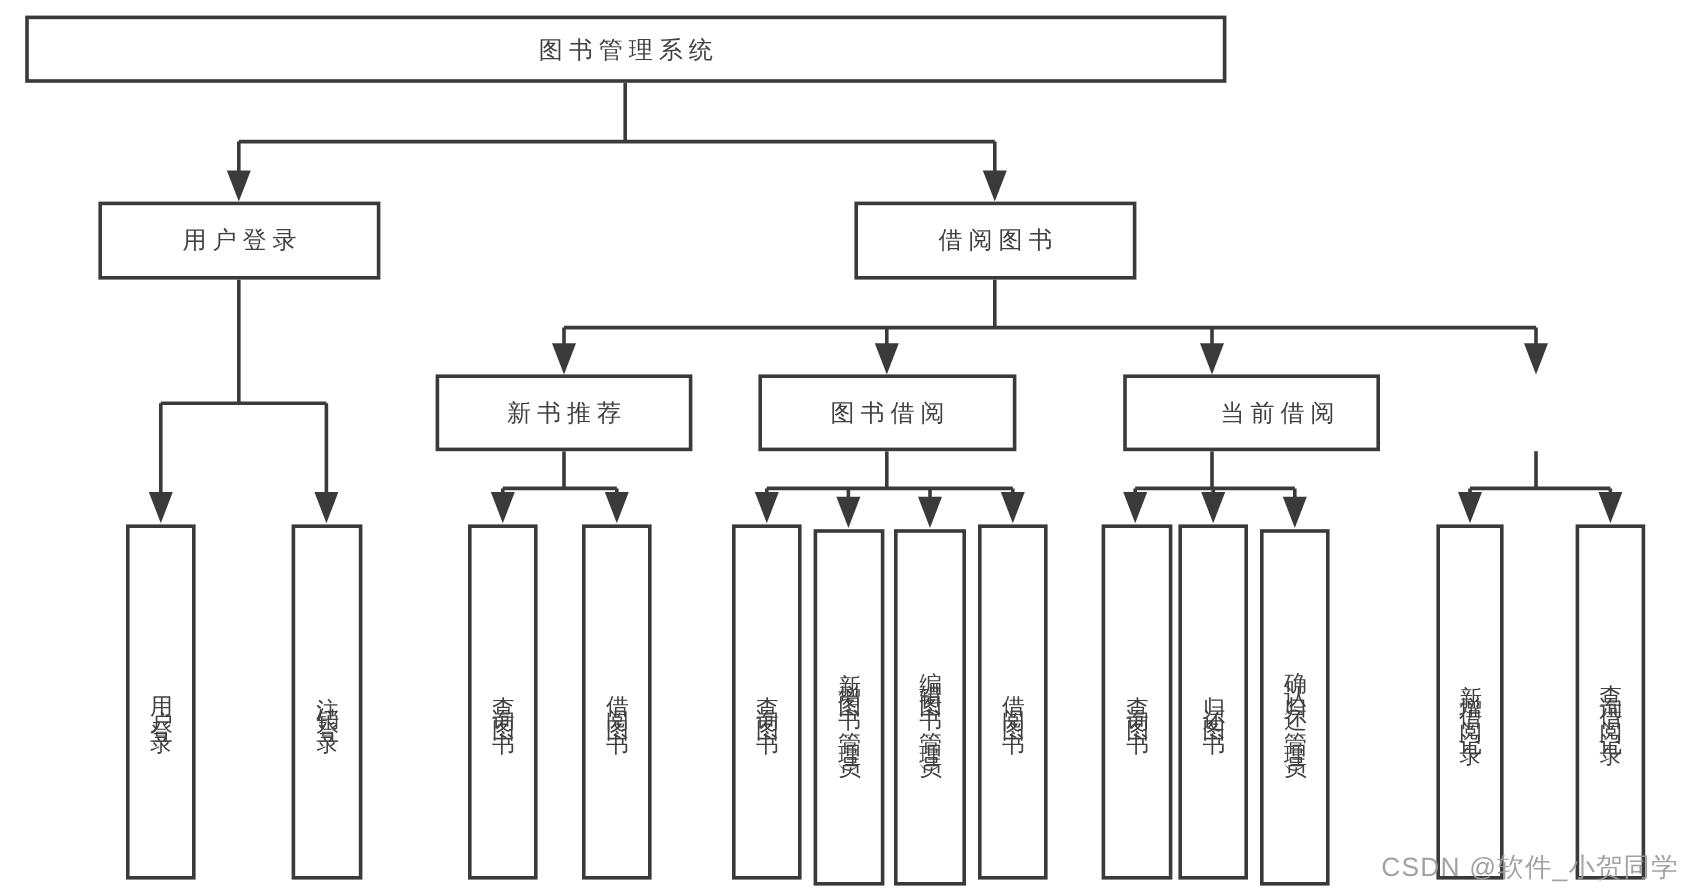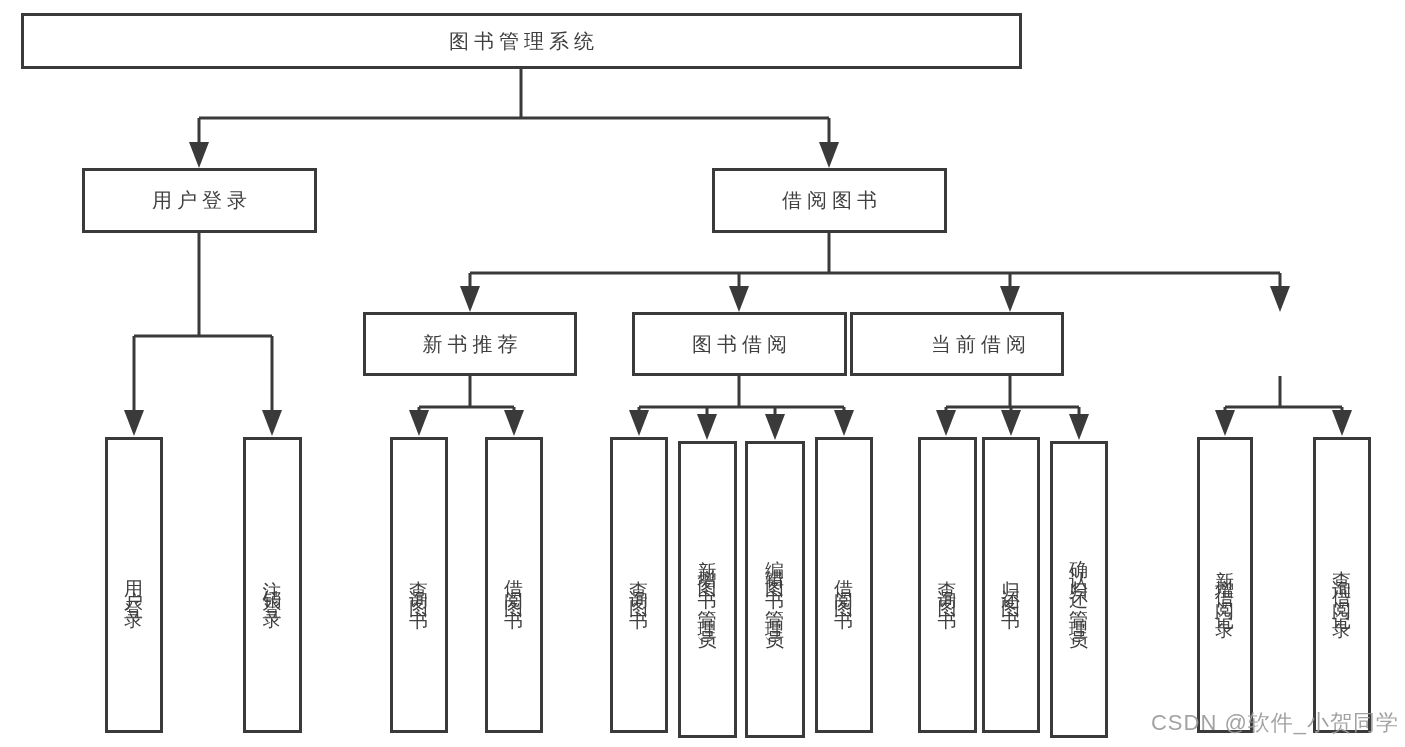--- a/index.html
+++ b/index.html
@@ -49,21 +49,21 @@
     letter-spacing: 10px;
     color: var(--text);
     white-space: nowrap;
   }
   
   .n-root            { left: 21px;  top: 13px;  width: 1001px; height: 56px; }
   .n-user-login      { left: 82px;  top: 168px; width: 235px;  height: 65px; }
   .n-book-management { left: 712px; top: 168px; width: 235px;  height: 65px; }
   .n-new-book-rec    { left: 363px; top: 312px; width: 214px;  height: 64px; }
   .n-book-borrowing  { left: 632px; top: 312px; width: 215px;  height: 64px; }
-  .n-current-borrow  { left: 850px; top: 312px; width: 214px;  height: 64px; padding-left: 43px; }
+  .n-current-borrow  { left: 936px; top: 312px; width: 214px;  height: 64px; padding-left: 43px; }
   .n-borrow-records  { left: 1172px;top: 312px; width: 215px;  height: 64px; }
   .l-user-login      { left: 105px; top: 437px; width: 58px; height: 296px; }
   .l-logout          { left: 243px; top: 437px; width: 59px; height: 296px; }
   .l-nbr-query       { left: 390px; top: 437px; width: 58px; height: 296px; }
   .l-nbr-borrow      { left: 485px; top: 437px; width: 58px; height: 296px; }
   .l-bb-query        { left: 610px; top: 437px; width: 58px; height: 296px; }
   .l-bb-add          { left: 678px; top: 441px; width: 59px; height: 297px; }
   .l-bb-edit         { left: 745px; top: 441px; width: 60px; height: 297px; }
   .l-bb-borrow       { left: 815px; top: 437px; width: 58px; height: 296px; }
   .l-cb-query        { left: 918px; top: 437px; width: 59px; height: 296px; }

